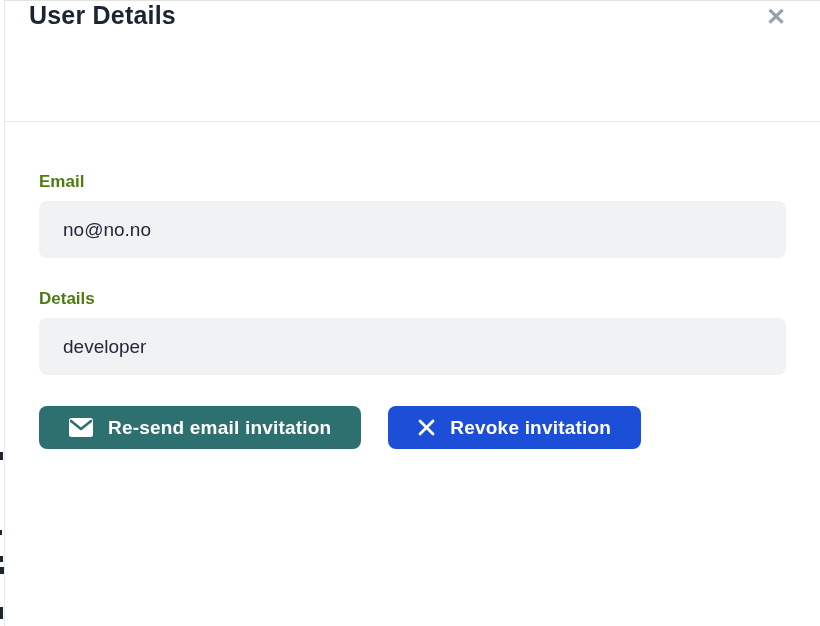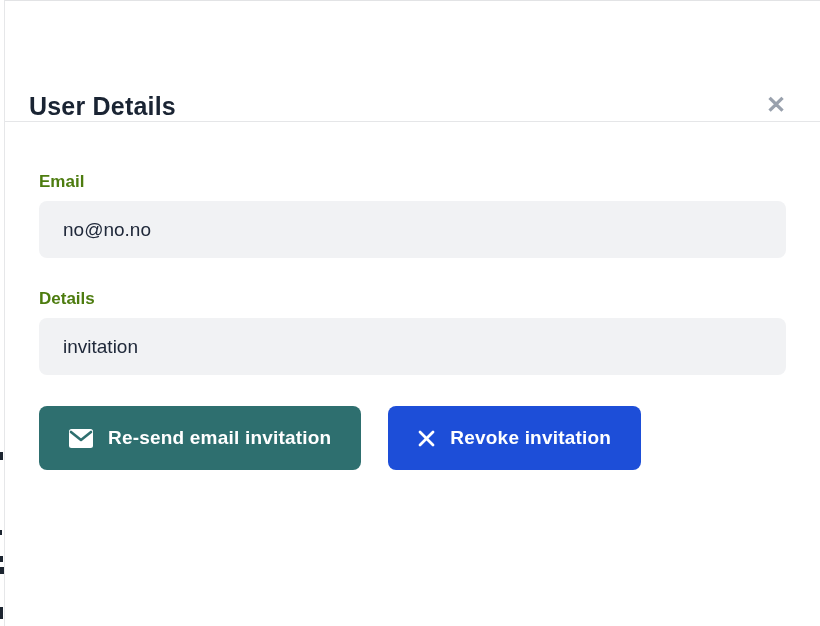--- a/index.html
+++ b/index.html
@@ -25,21 +25,21 @@
   .modal {
     position: absolute;
     top: 0; left: 4px; right: 0; bottom: 0;
     background: #ffffff;
     border-left: 1px solid #e6e7e9;
     border-top: 1px solid #e2e3e5;
   }
   .modal-header {
     height: 121px;
     display: flex;
-    align-items: flex-end;
+    align-items: flex-start;
     justify-content: space-between;
     padding: 0 30px 0 24px;
     border-bottom: 1px solid #e5e6e8;
   }
   .modal-title {
     font-size: 25px;
     font-weight: 700;
     color: #1a2433;
     letter-spacing: 0.2px;
   }
@@ -82,21 +82,21 @@
   .button-row {
     display: flex;
     gap: 27px;
     margin-top: 25px;
   }
   .btn {
     display: inline-flex;
     align-items: center;
     justify-content: center;
     gap: 15px;
-    height: 64px;
+    height: 43px;
     border: none;
     border-radius: 8px;
     padding: 0 30px;
     font-size: 19px;
     font-weight: 600;
     color: #ffffff;
     font-family: "Liberation Sans", "DejaVu Sans", sans-serif;
     cursor: pointer;
     letter-spacing: 0.2px;
   }
@@ -124,21 +124,21 @@
 
   <div class="modal-body">
 
     <div class="field-group">
       <span class="field-label">Email</span>
       <div class="field-box">no@no.no</div>
     </div>
 
     <div class="field-group">
       <span class="field-label">Details</span>
-      <div class="field-box">invitation</div>
+      <div class="field-box">developer</div>
     </div>
 
     <div class="field-group">
     </div>
 
     <div class="button-row">
 
       <button class="btn btn-resend">
         <span class="btn-icon">
           <svg width="24" height="19" viewBox="0 0 24 19" aria-hidden="true">

